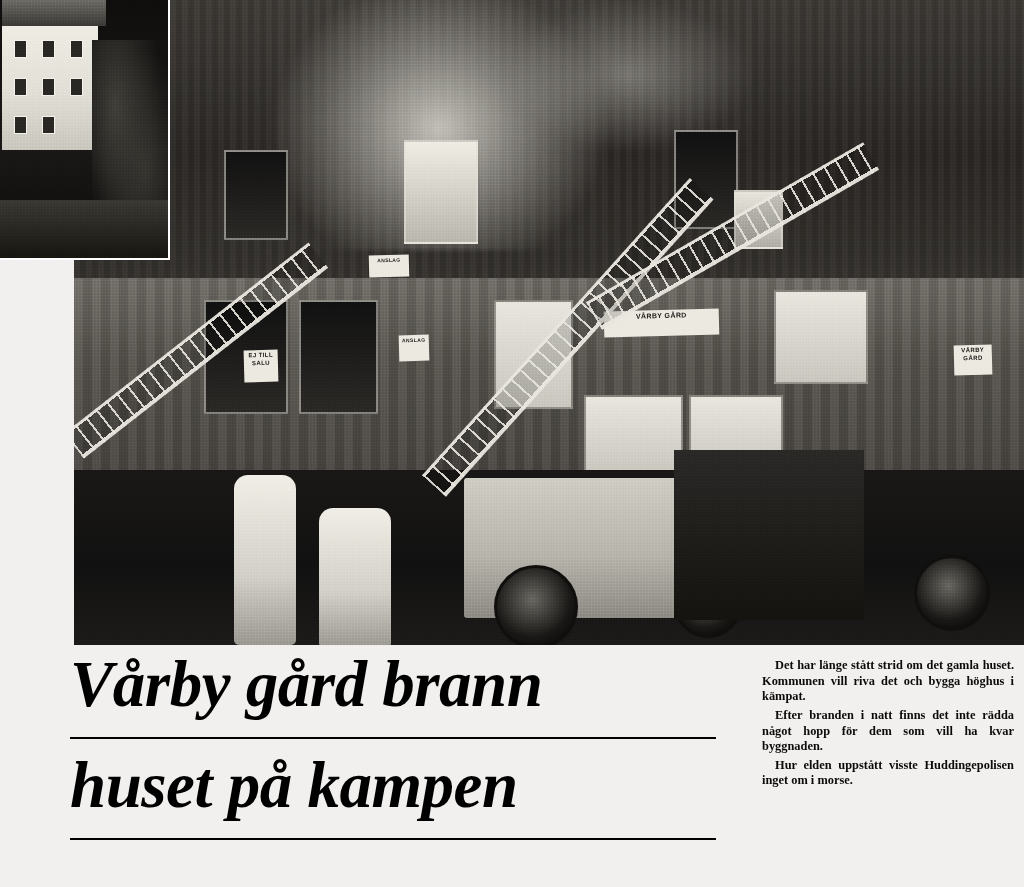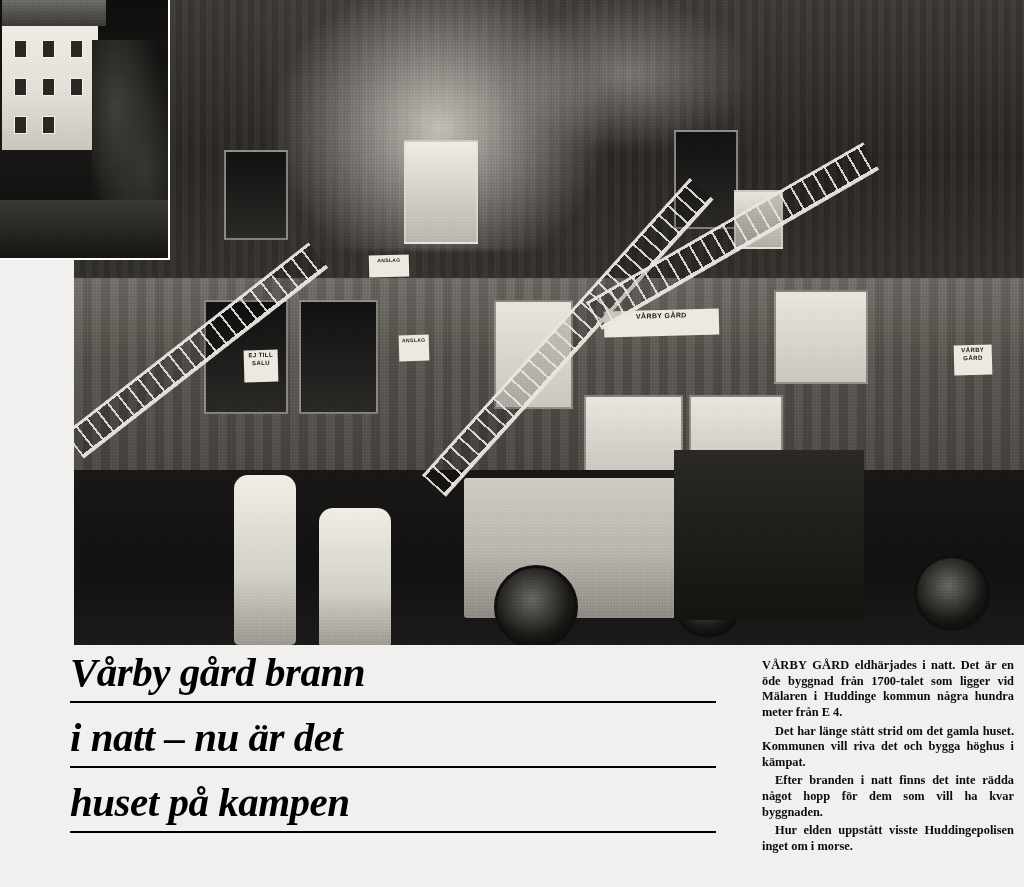--- a/index.html
+++ b/index.html
@@ -182,25 +182,25 @@
   .headline {
     position: absolute;
     left: 70px;
     top: 652px;
     width: 646px;
   }
   .headline-line {
     font-family: "Liberation Serif", serif;
     font-style: italic;
     font-weight: bold;
-    font-size: 41px;
+    font-size: 65px;
     line-height: 1.0;
     color: #000;
     letter-spacing: -0.5px;
-    padding-bottom: 8px;
+    padding-bottom: 20px;
     border-bottom: 2px solid #000;
     margin-bottom: 14px;
     white-space: nowrap;
   }
   .headline-line:last-child { margin-bottom: 0; }
 
   
   .column {
     position: absolute;
     left: 762px;
@@ -281,25 +281,23 @@
       <div class="iwin" style="left:12px; top:116px;"></div>
       <div class="iwin" style="left:40px; top:116px;"></div>
     </div>
     <div class="trees"></div>
     <div class="ground"></div>
     <div class="halftone"></div>
   </div>
 
   <div class="headline">
     <div class="headline-line">Vårby gård brann</div>
-    <div class="headline-line">i natt – nu är det</div>
     <div class="headline-line">huset på kampen</div>
   </div>
 
   <div class="column">
-    <p class="first"><span class="lead">VÅRBY GÅRD</span> <span>eldhärjades i natt. Det är en öde byggnad från 1700-talet som ligger vid Mälaren i Huddinge kommun några hundra meter från E 4.</span></p>
     <p>Det har länge stått strid om det gamla huset. Kommunen vill riva det och bygga höghus i kämpat.</p>
     <p>Efter branden i natt finns det inte rädda något hopp för dem som vill ha kvar byggnaden.</p>
     <p>Hur elden uppstått visste Huddingepolisen inget om i morse.</p>
 
   </div>
 
 </div>
 
 </body></html>

